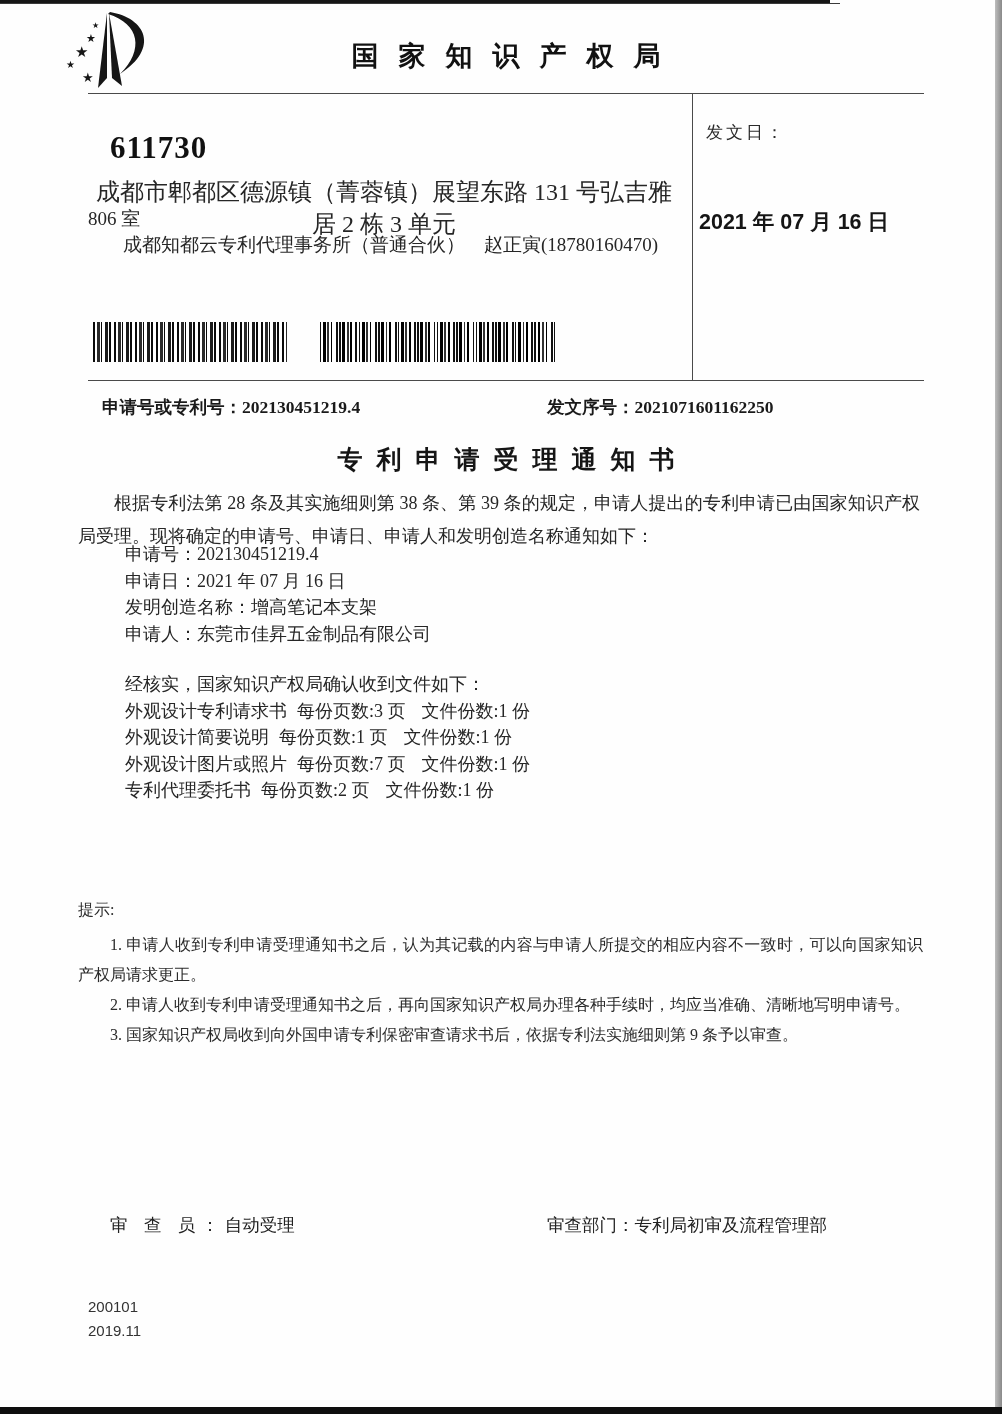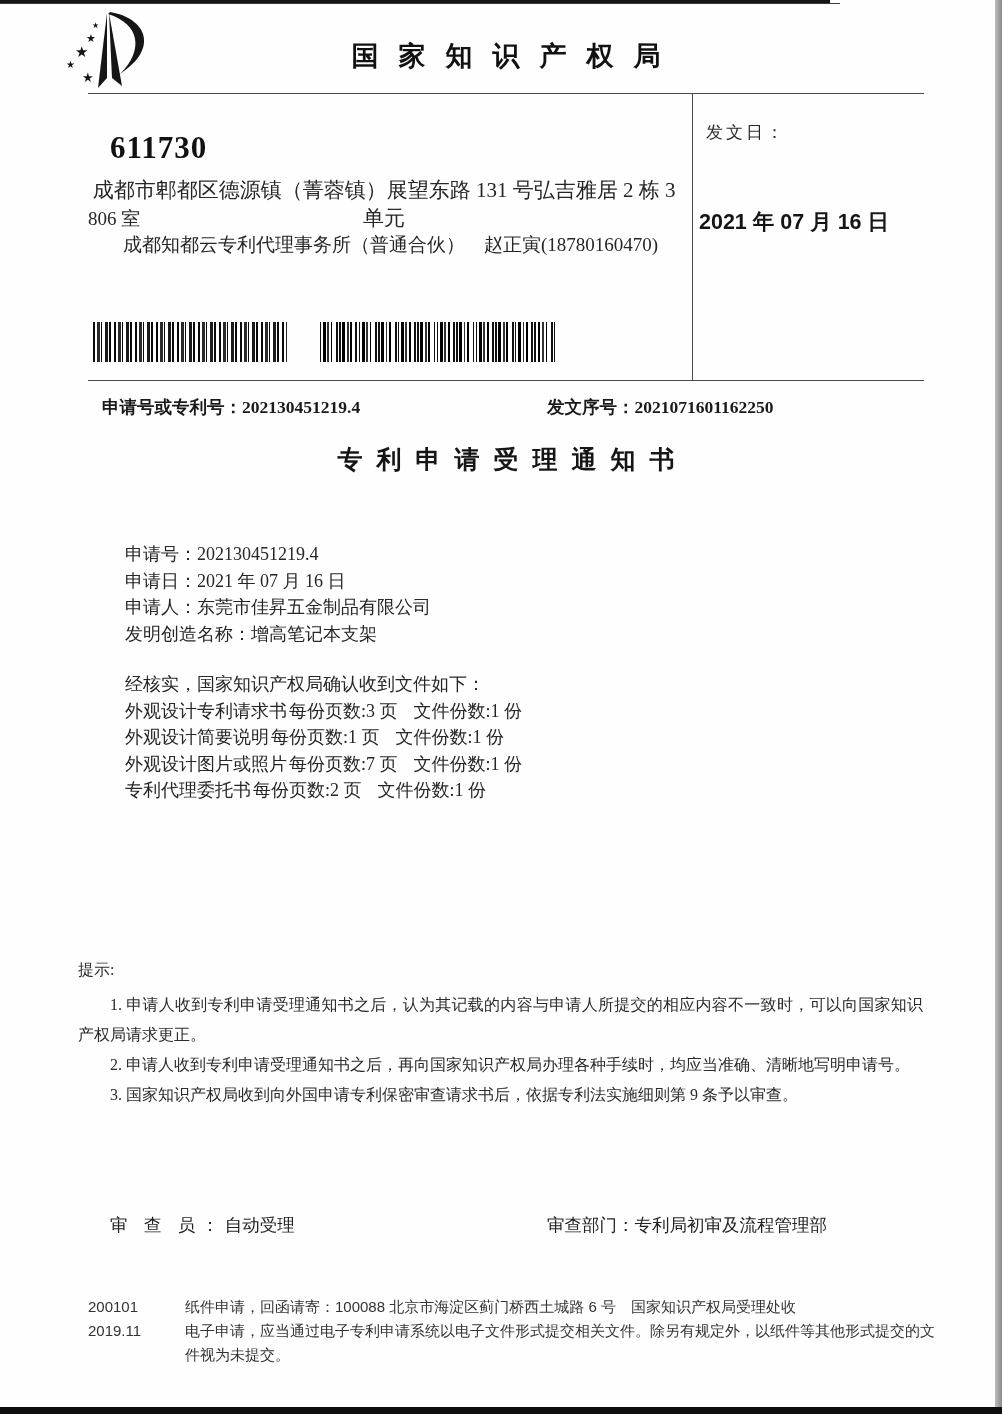--- a/index.html
+++ b/index.html
@@ -17,21 +17,21 @@
 
   #logo { position:absolute; left:62px; top:10px; width:104px; height:82px; }
 
   #agency-title {
     position:absolute; left:88px; top:38px; width:836px; text-align:center;
     font-family:"Liberation Sans","DejaVu Sans",sans-serif;
     font-weight:700; font-size:27px; letter-spacing:20px; text-indent:20px; color:#111;
   }
 
   #mail-code { position:absolute; left:110px; top:130px; font-size:31px; font-weight:700; letter-spacing:1px; color:#111;text-align:right; }
-  #addr1 { position:absolute; left:88px;  top:176px; width:592px; text-align:center; font-size:21px; color:#262626; }
+  #addr1 { position:absolute; left:88px;  top:176px; width:592px; text-align:center; font-size:24px; color:#262626; }
   #addr2 { position:absolute; left:88px;  top:206px; width:592px; text-align:left; font-size:19px; color:#262626; }
   #recipient { position:absolute; left:123px; top:232px; font-size:19px; color:#262626; }
 
   #issue-label { position:absolute; left:706px; top:121px; font-size:17px; letter-spacing:3px; color:#2a2a2a; }
   #issue-date  {
     position:absolute; left:699px; top:207px; font-size:21.5px; font-weight:600;
     font-family:"Liberation Sans","DejaVu Sans",sans-serif; color:#151515; white-space:nowrap;
   }
 
   .barcode { position:absolute; top:322px; height:40px; }
@@ -49,24 +49,24 @@
     font-weight:700; font-size:25px; letter-spacing:14px; text-indent:14px; color:#151515;
   }
 
   #intro {
     position:absolute; left:78px; top:487px; width:842px;
     font-size:18px; line-height:33px; text-align:justify; text-indent:2em; color:#262626; margin:0;
   }
 
   #fields   { position:absolute; left:125px; top:541px; font-size:18px; line-height:26.5px; color:#262626; }
   #received { position:absolute; left:125px; top:671px; font-size:18px; line-height:26.5px; color:#262626; }
-  .file-name   { margin-right:2px; }
+  .file-name   { margin-right:10px; }
   .file-pages  { margin-right:16px; }
 
-  #tips { position:absolute; left:78px; top:960px; width:845px; font-size:16px; color:#2b2b2b; }
+  #tips { position:absolute; left:78px; top:900px; width:845px; font-size:16px; color:#2b2b2b; }
   #tips-heading { margin:0 0 9px 0; }
   .tip { margin:0; text-indent:2em; line-height:30px; text-align:justify; }
 
   #signoff { position:absolute; left:78px; top:1213px; width:840px; font-size:17.5px; color:#222; }
   #examiner-pair { margin-left:32px; }
   #examiner-label { letter-spacing:6px; }
   #dept-pair { position:absolute; left:437px; top:0;margin-left:32px; }
 
   #footer-codes {
     position:absolute; left:88px; top:1295px; font-family:"Liberation Sans","DejaVu Sans",sans-serif;
@@ -116,26 +116,27 @@
 
   <div id="ref-row">
     <span>申请号或专利号：</span><span>202130451219.4</span>
     <span id="ref-serial">
       <span>发文序号：</span><span>2021071601162250</span>
     </span>
   </div>
   <div id="thick-rule"></div>
 
   <div id="doc-title">专利申请受理通知书</div>
+  <p id="intro">根据专利法第 28 条及其实施细则第 38 条、第 39 条的规定，申请人提出的专利申请已由国家知识产权局受理。现将确定的申请号、申请日、申请人和发明创造名称通知如下：</p>
 
   <div id="fields">
     <div><span>申请号：</span><span>202130451219.4</span></div>
     <div><span>申请日：</span><span>2021 年 07 月 16 日</span></div>
+    <div><span>发明创造名称：</span><span>增高笔记本支架</span></div>
     <div><span>申请人：</span><span>东莞市佳昇五金制品有限公司</span></div>
-    <div><span>发明创造名称：</span><span>增高笔记本支架</span></div>
   </div>
 
   <div id="received">
     <div>经核实，国家知识产权局确认收到文件如下：</div>
     <div><span class="file-name">外观设计专利请求书</span><span class="file-pages">每份页数:3 页</span><span>文件份数:1 份</span></div>
     <div><span class="file-name">外观设计简要说明</span><span class="file-pages">每份页数:1 页</span><span>文件份数:1 份</span></div>
     <div><span class="file-name">外观设计图片或照片</span><span class="file-pages">每份页数:7 页</span><span>文件份数:1 份</span></div>
     <div><span class="file-name">专利代理委托书</span><span class="file-pages">每份页数:2 页</span><span>文件份数:1 份</span></div>
   </div>
 
@@ -153,20 +154,16 @@
     <span id="dept-pair">
       <span>审查部门：</span><span>专利局初审及流程管理部</span>
     </span>
   </div>
 
   <div id="footer-rule"></div>
   <div id="footer-codes">
     <div>200101</div>
     <div>2019.11</div>
   </div>
-  <div id="footer-text">
-    <div>纸件申请，回函请寄：100088 北京市海淀区蓟门桥西土城路 6 号　国家知识产权局受理处收</div>
-    <div>电子申请，应当通过电子专利申请系统以电子文件形式提交相关文件。除另有规定外，以纸件等其他形式提交的文件视为未提交。</div>
-  </div>
 
   <div id="right-edge"></div>
   <div id="bottom-edge"></div>
 </div>
 
 </body></html>

